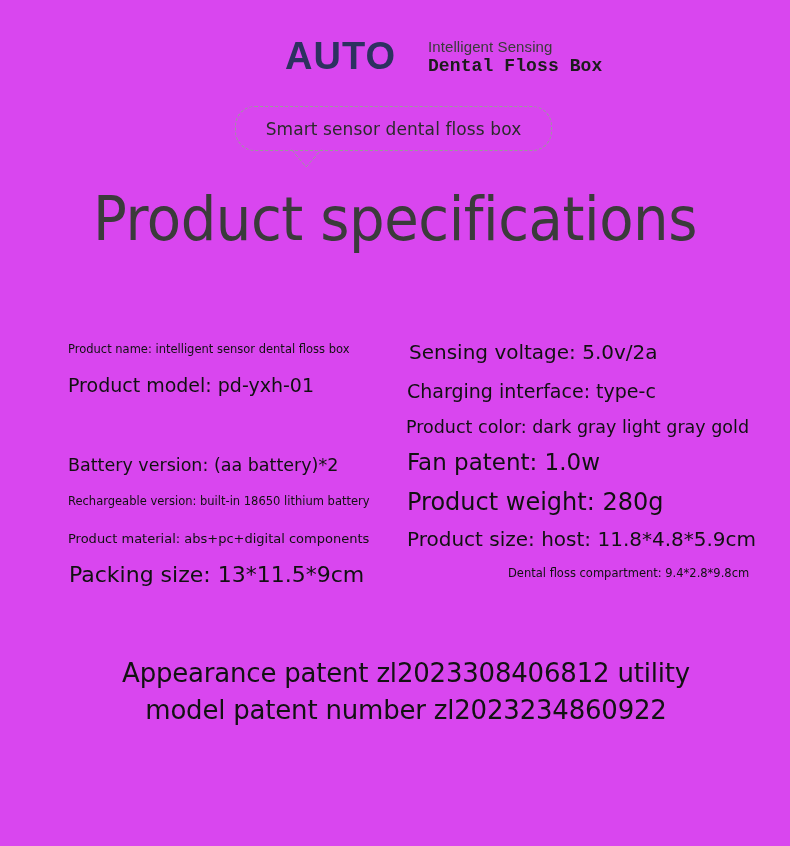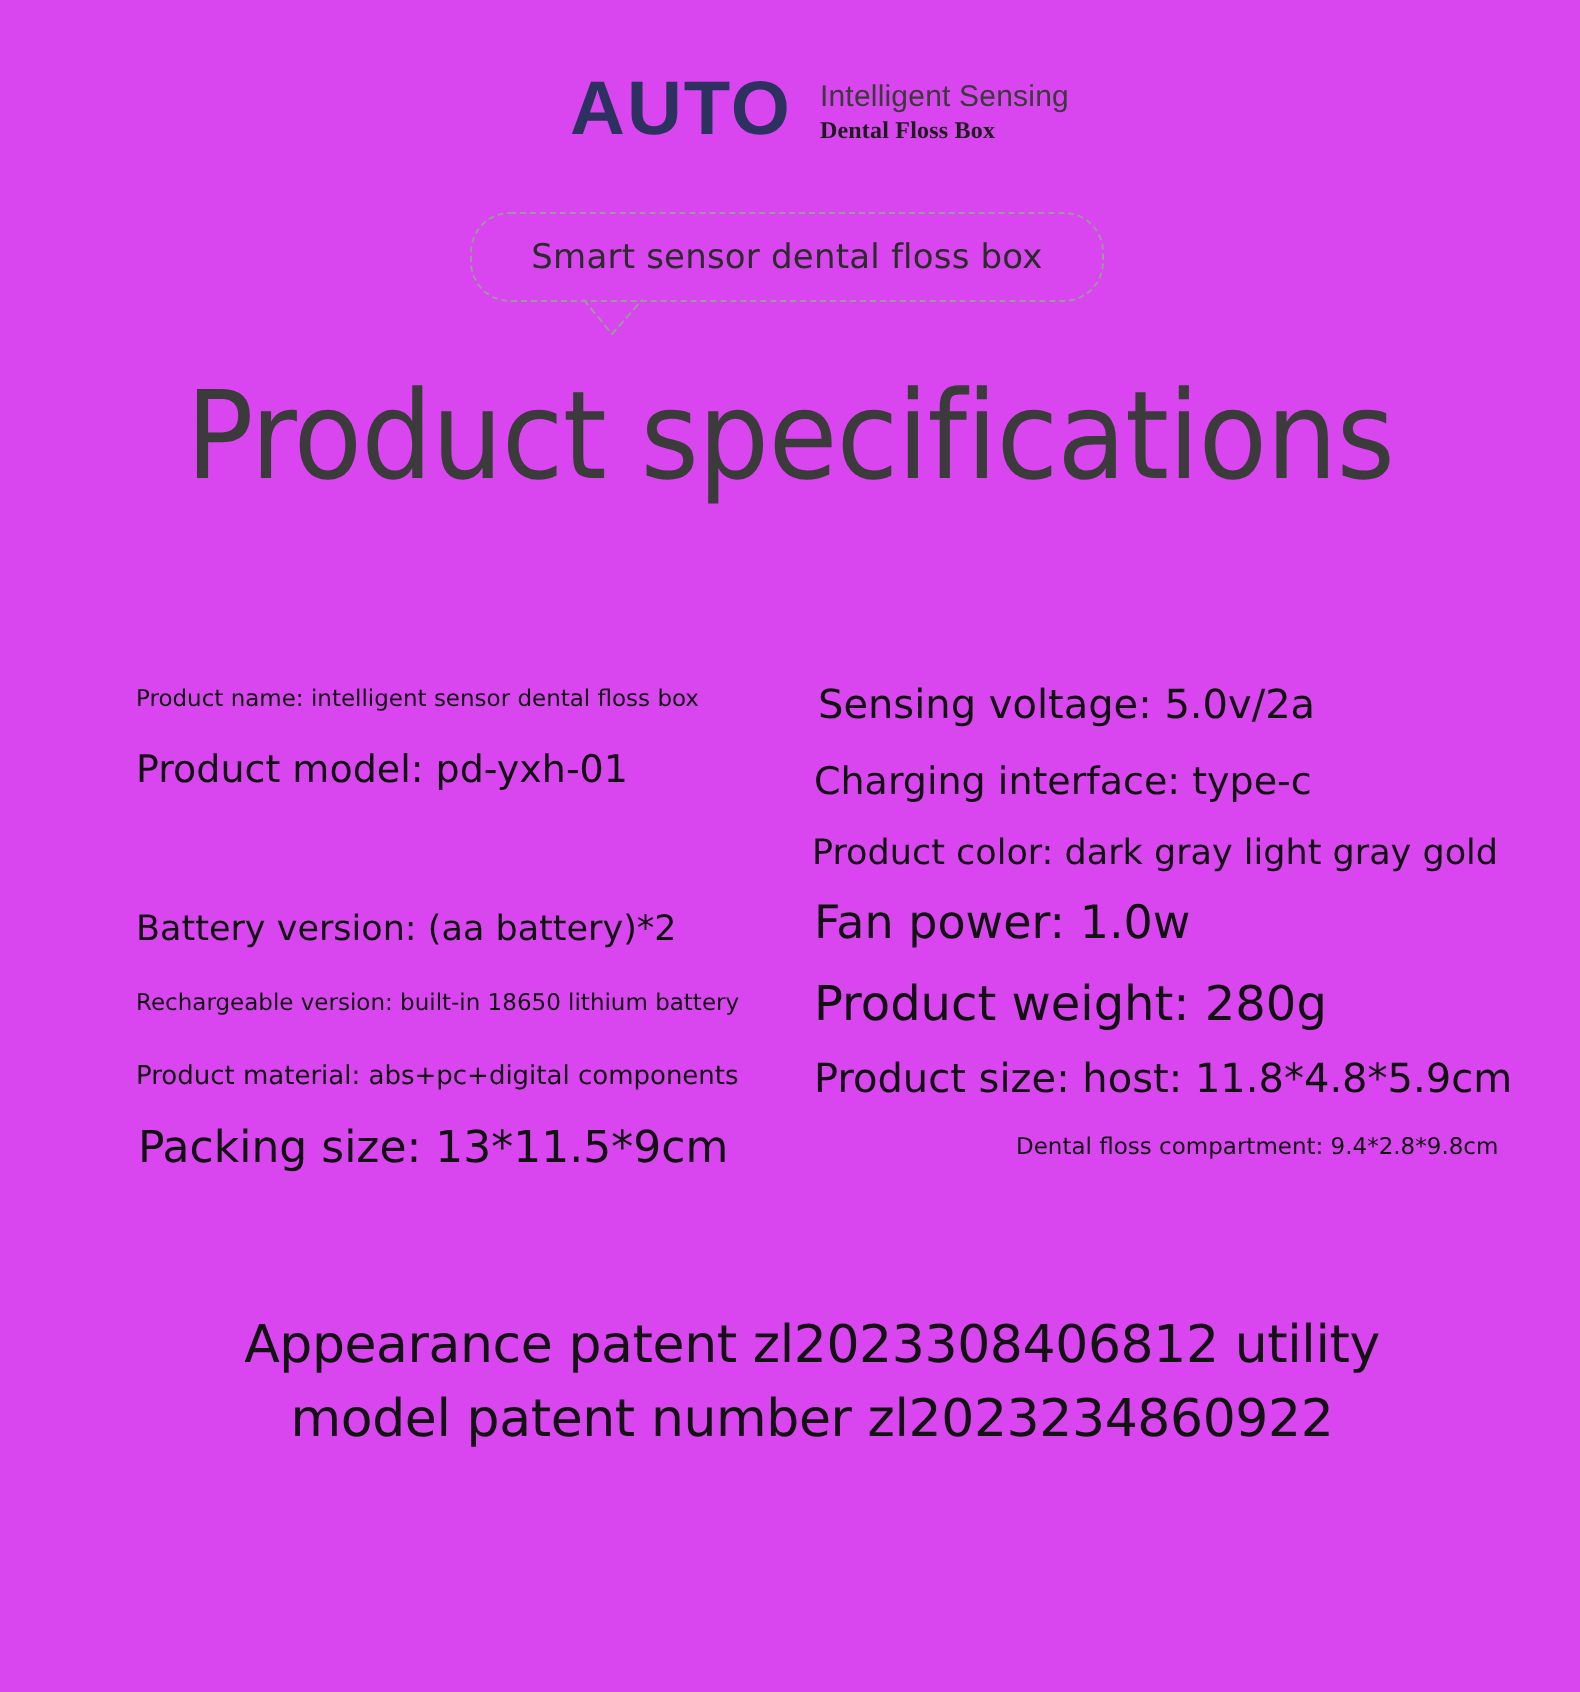--- a/index.html
+++ b/index.html
@@ -32,31 +32,32 @@
     letter-spacing: 1px;
     color: #2d3160;
     line-height: 1;
   }
   .brand-lines {
     display: flex;
     flex-direction: column;
     justify-content: flex-end;
     line-height: 1.18;
     padding-top: 2px;
+    margin-left: 18px;
   }
   .brand-line1 {
     font-family: "Liberation Sans", sans-serif;
     font-size: 15px;
     font-weight: normal;
     color: #3a3a3a;
     letter-spacing: 0.1px;
   }
   .brand-line2 {
-    font-family: Liberation Serif, serif;
-    font-size: 12px;
+    font-family: Liberation Mono, monospace;
+    font-size: 18px;
     font-weight: bold;
     color: #1c1c1c;
     letter-spacing: 0.1px;
   }
 
   
   .bubble {
     position: absolute;
     left: 235px;
     top: 106px;
@@ -173,21 +174,21 @@
   <div class="spec s-name">Product name: intelligent sensor dental floss box</div>
   <div class="spec s-model">Product model: pd-yxh-01</div>
   <div class="spec s-battery">Battery version: (aa battery)*2</div>
   <div class="spec s-recharge">Rechargeable version: built-in 18650 lithium battery</div>
   <div class="spec s-material">Product material: abs+pc+digital components</div>
   <div class="spec s-packing">Packing size: 13*11.5*9cm</div>
 
   <div class="spec s-voltage">Sensing voltage: 5.0v/2a</div>
   <div class="spec s-interface">Charging interface: type-c</div>
   <div class="spec s-color">Product color: dark gray light gray gold</div>
-  <div class="spec s-fan">Fan power: 1.0w</div>
+  <div class="spec s-fan">Fan patent: 1.0w</div>
   <div class="spec s-weight">Product weight: 280g</div>
   <div class="spec s-size">Product size: host: 11.8*4.8*5.9cm</div>
   <div class="spec s-floss">Dental floss compartment: 9.4*2.8*9.8cm</div>
 
   <div class="patent">
     <span class="patent-line">Appearance patent zl2023308406812 utility</span>
     <span class="patent-line">model patent number zl2023234860922</span>
   </div>
 
 </div>

